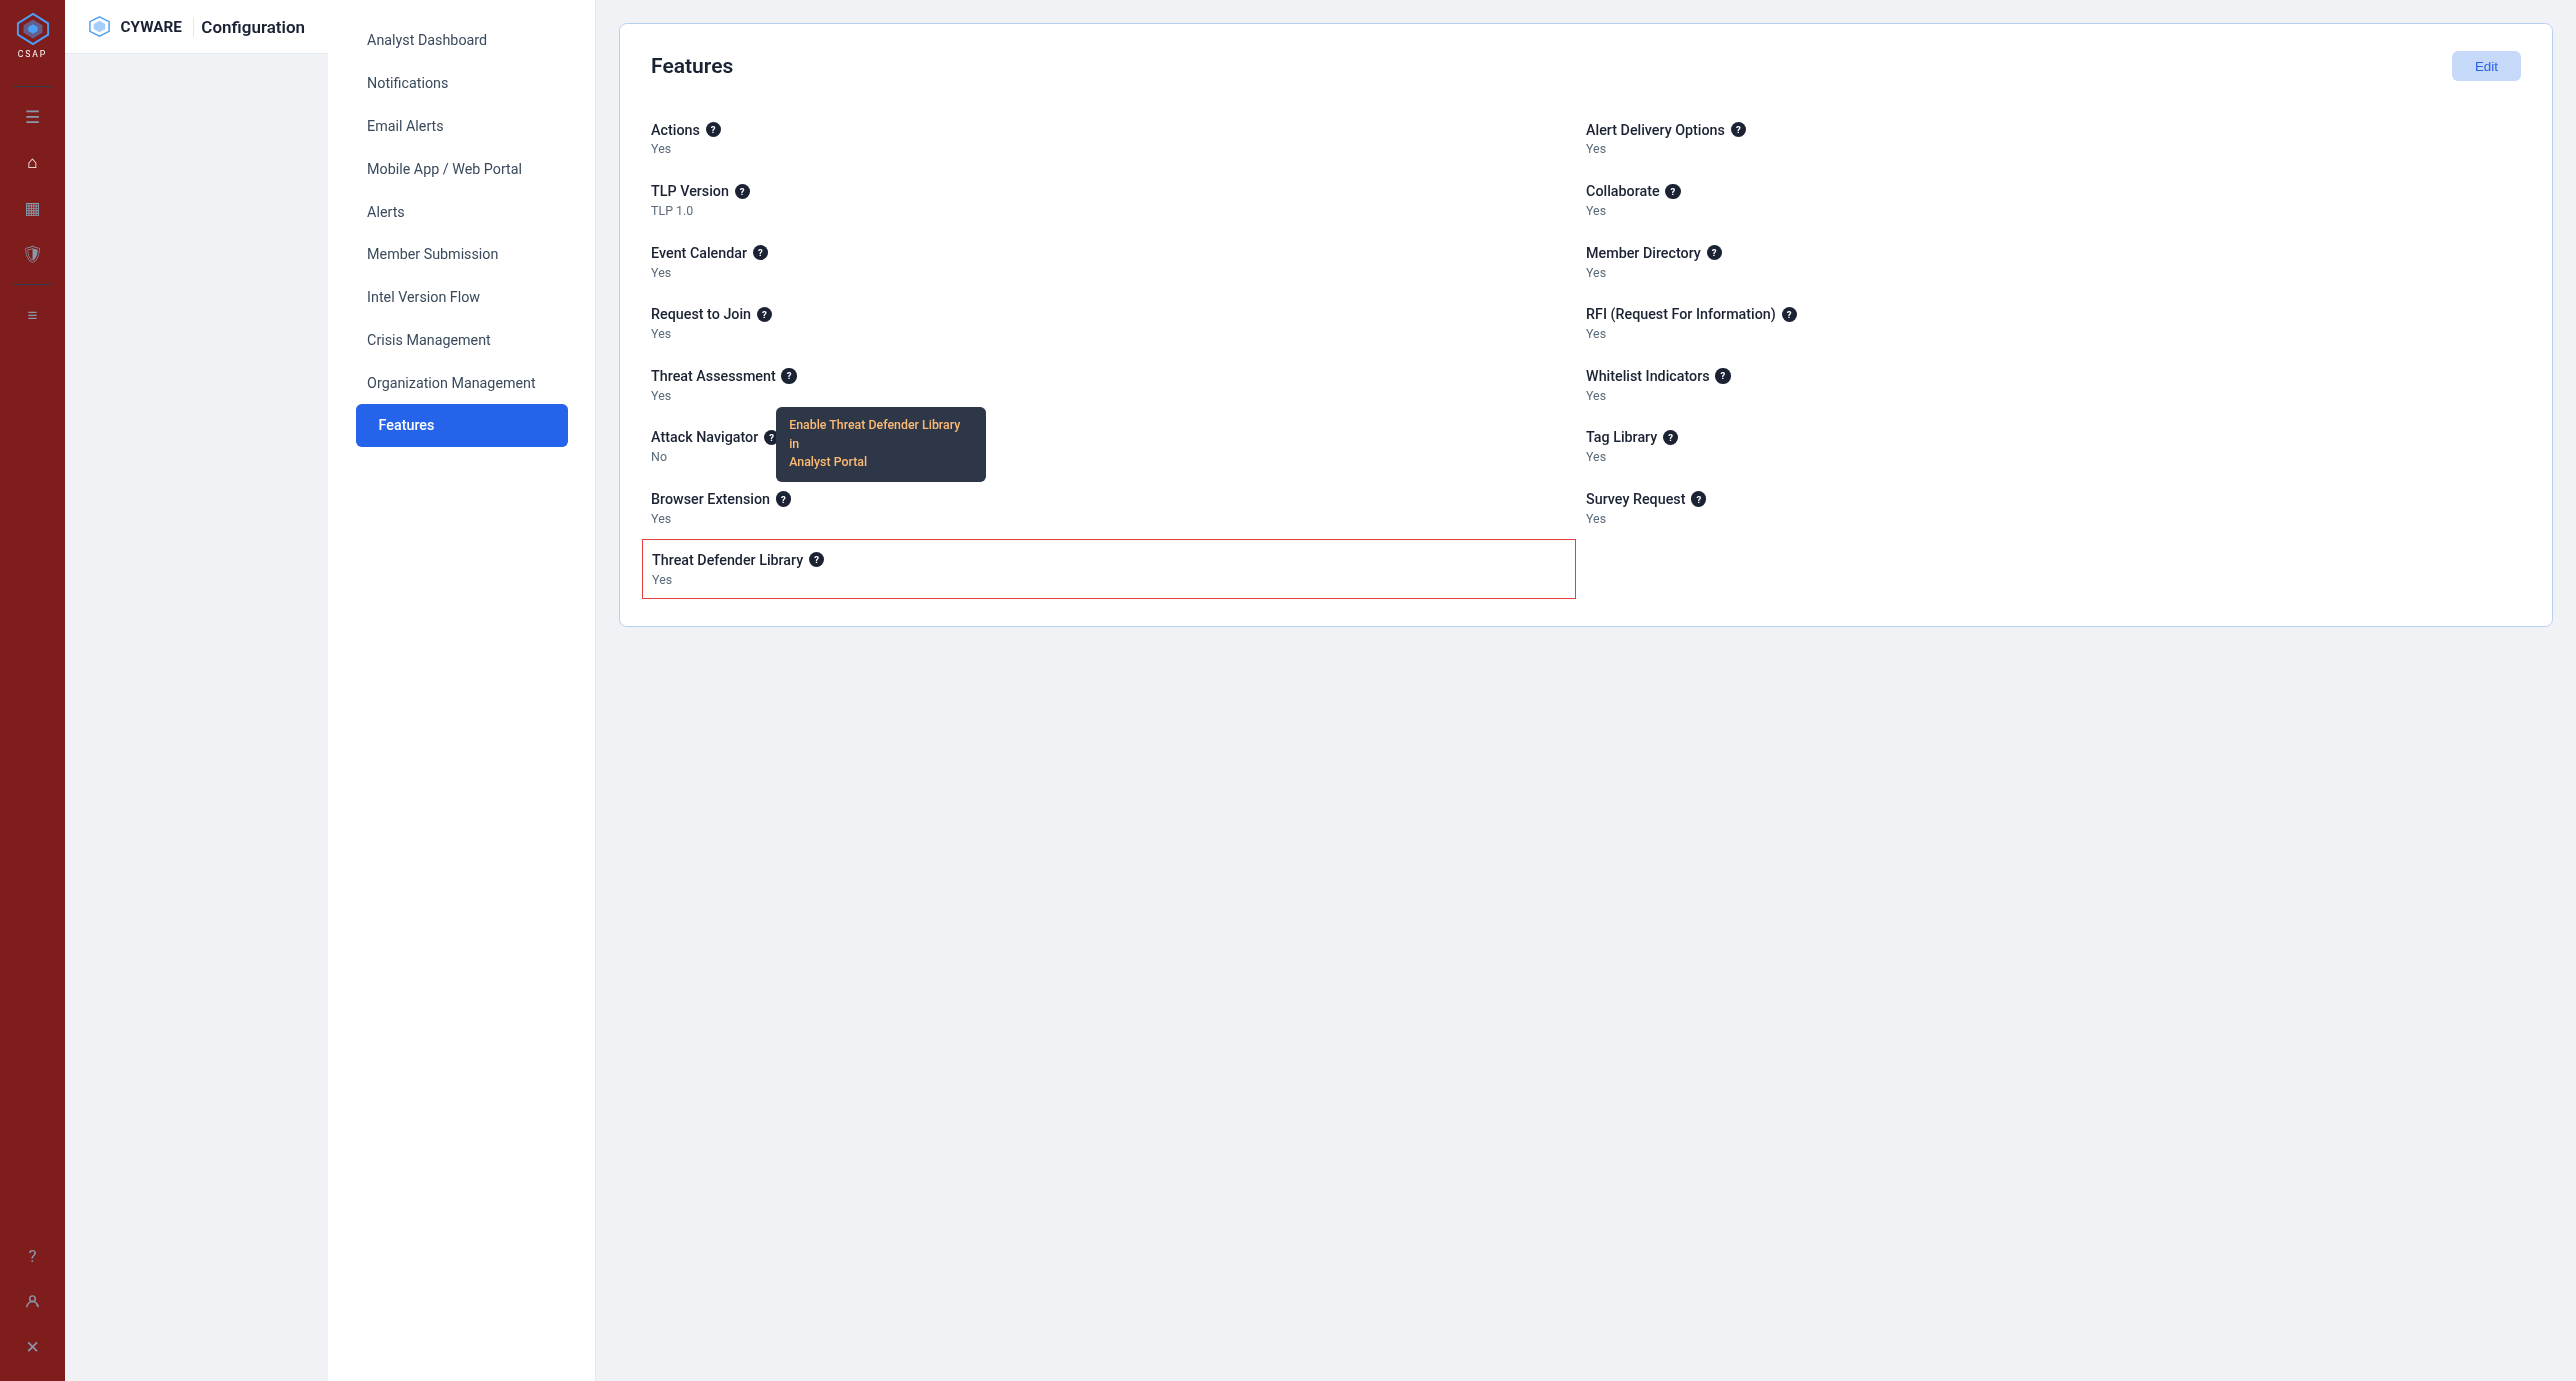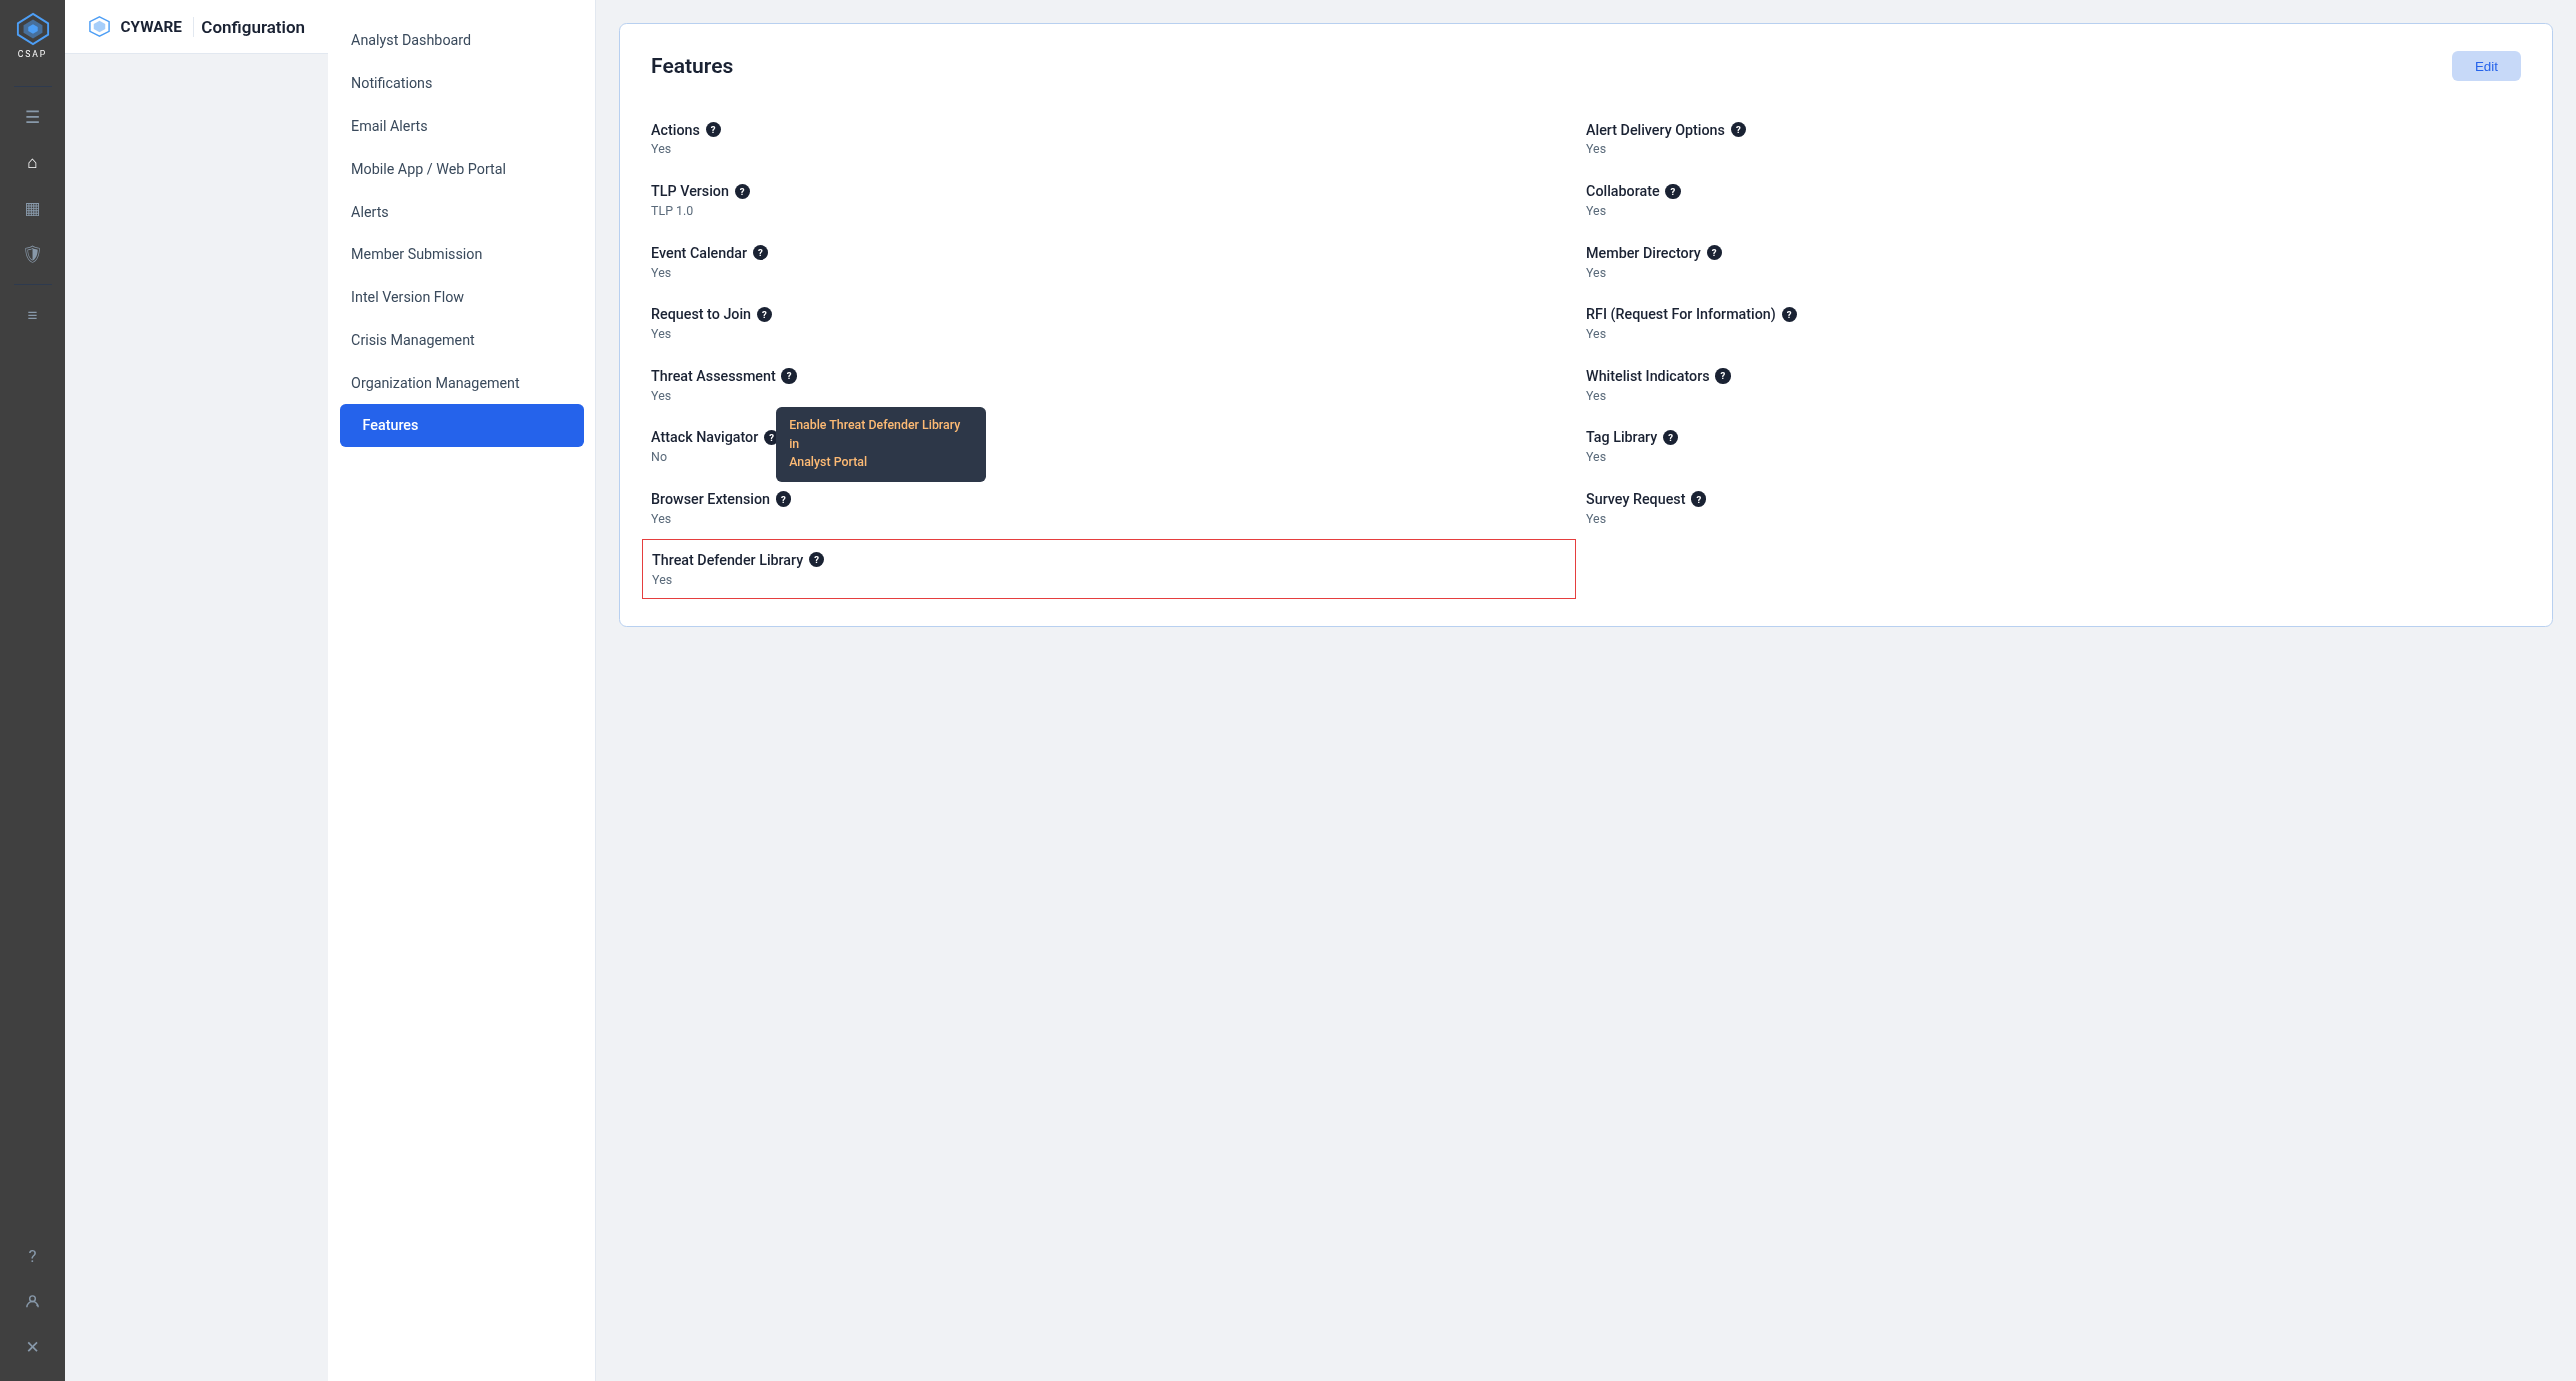--- a/index.html
+++ b/index.html
@@ -1,21 +1,21 @@
 <!DOCTYPE html>
 <html><head>
   <meta charset="utf-8">
   <style>
     * { box-sizing: border-box; margin: 0; padding: 0; }
     body { font-family: -apple-system, BlinkMacSystemFont, 'Segoe UI', Roboto, sans-serif; background: #f0f2f5; display: flex; height: 100vh; overflow: hidden; }
 
     
     .sidebar {
       width: 65px;
-      background: #404040;
+      background: #7f1d1d;
       display: flex;
       flex-direction: column;
       align-items: center;
       padding: 11.5px 0;
       flex-shrink: 0;
     }
     .sidebar-logo {
       display: flex;
       flex-direction: column;
       align-items: center;
@@ -75,21 +75,21 @@
       display: flex;
       flex: 1;
       overflow: hidden;
     }
 
     
     .left-nav {
       width: 268px;
       background: #fff;
       border-right: 1px solid #e2e8f0;
-      padding: 19px 0;
+      padding: 19px 16px;
       overflow-y: auto;
       flex-shrink: 0;
     }
     .nav-item {
       padding: 13.4px 23px;
       font-size: 14.3px;
       color: #3a4a5c;
       cursor: pointer;
       border-radius: 0;
       transition: background 0.15s;

